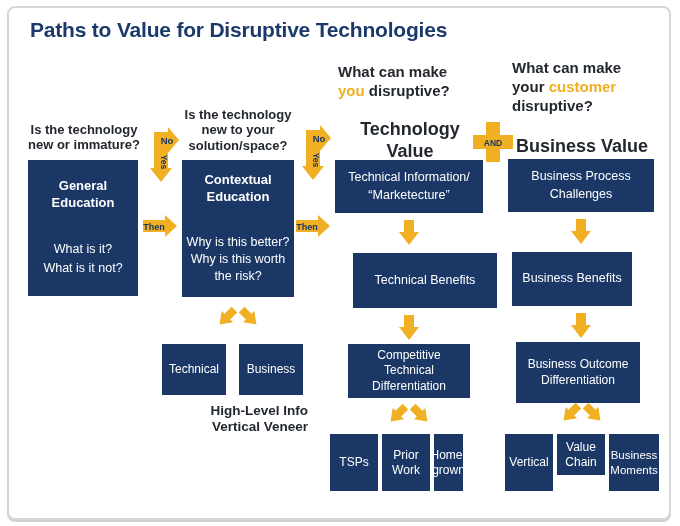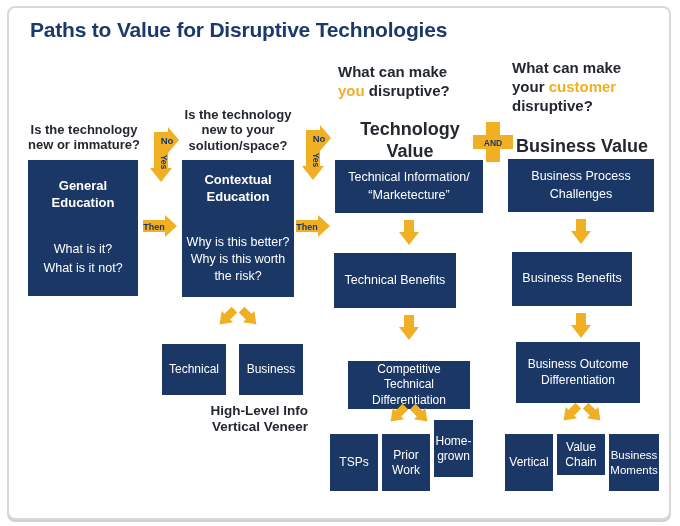--- a/index.html
+++ b/index.html
@@ -132,48 +132,48 @@
   <div class="pathlabel" style="left:345px;top:119px;width:130px">Technology Value<br>Path</div>
 
   <div class="nbox" style="left:335px;top:160px;width:148px;height:53px">
     <div class="nbox-line">Technical Information/<br>“Marketecture”</div>
   </div>
 
   <svg class="arr abs" style="left:399px;top:220px" width="20" height="26" viewBox="0 0 20 26">
     <polygon points="5,0 15,0 15,12 20,12 10,25 0,12 5,12"></polygon>
   </svg>
 
-  <div class="nbox" style="left:334px;top:253px;width:122px;height:55px">
+  <div class="nbox" style="left:353px;top:253px;width:144px;height:55px">
     <div class="nbox-line">Technical Benefits</div>
   </div>
 
   <svg class="arr abs" style="left:399px;top:315px" width="20" height="26" viewBox="0 0 20 26">
     <polygon points="5,0 15,0 15,12 20,12 10,25 0,12 5,12"></polygon>
   </svg>
 
-  <div class="nbox" style="left:348px;top:361px;width:122px;height:48px">
+  <div class="nbox" style="left:348px;top:344px;width:122px;height:54px">
     <div class="nbox-line" style="font-size:12px;line-height:1.3">Competitive<br>Technical<br>Differentiation</div>
   </div>
 
   <svg class="arr abs" style="left:385px;top:402px" width="48" height="24" viewBox="0 0 48 24">
     <g transform="translate(5,1.5)">
         <polygon points="4,0 12,0 12,10 16,10 8,21 0,10 4,10" transform="rotate(45 8 10.5)"></polygon>
       </g>
     <g transform="translate(27,1.5)">
         <polygon points="4,0 12,0 12,10 16,10 8,21 0,10 4,10" transform="rotate(-45 8 10.5)"></polygon>
       </g>
   </svg>
 
   <div class="leafbox" style="left:330px;top:434px;width:48px;height:57px">
     <span>TSPs</span>
   </div>
   <div class="leafbox" style="left:382px;top:434px;width:48px;height:57px">
     <span>Prior<br>Work</span>
   </div>
-  <div class="leafbox" style="left:434px;top:420px;width:39px;height:57px">
+  <div class="leafbox" style="left:434px;top:434px;width:29px;height:57px">
     <span>Home-<br>grown</span>
   </div>
 
   <svg class="arr abs" style="left:473px;top:122px" width="40" height="40" viewBox="0 0 40 40">
     <polygon points="13,0 27,0 27,13 40,13 40,27 27,27 27,40 13,40 13,27 0,27 0,13 13,13"></polygon>
     <text x="20" y="23.5" font-size="8.5" text-anchor="middle">AND</text>
   </svg>
 
   <div class="bigq" style="left:512px;top:58px;width:150px">
     <div>What can make</div>

